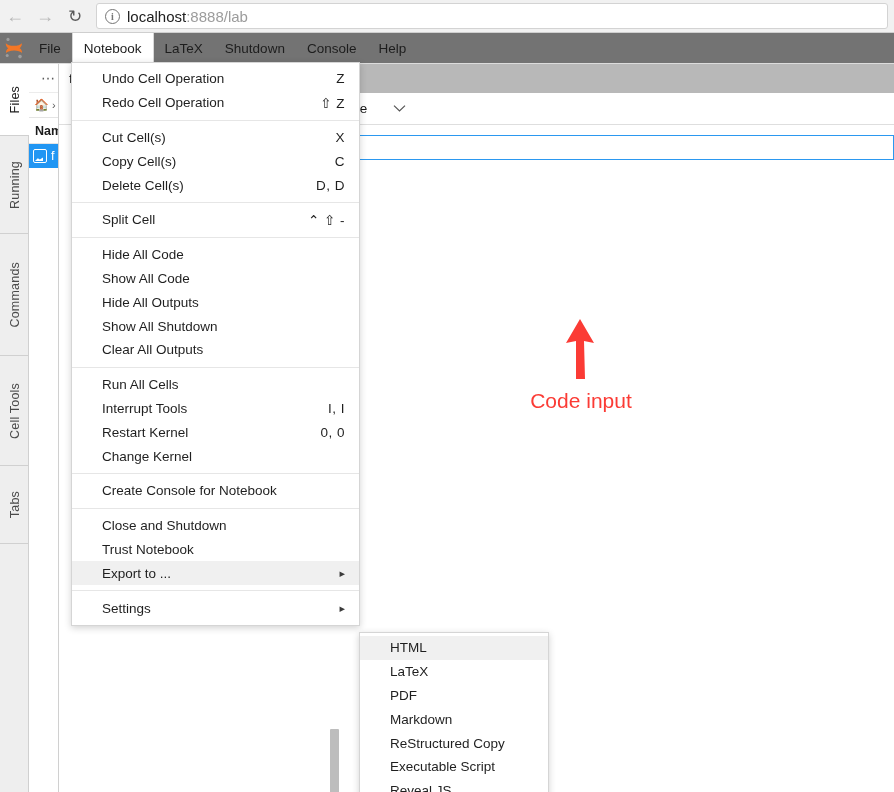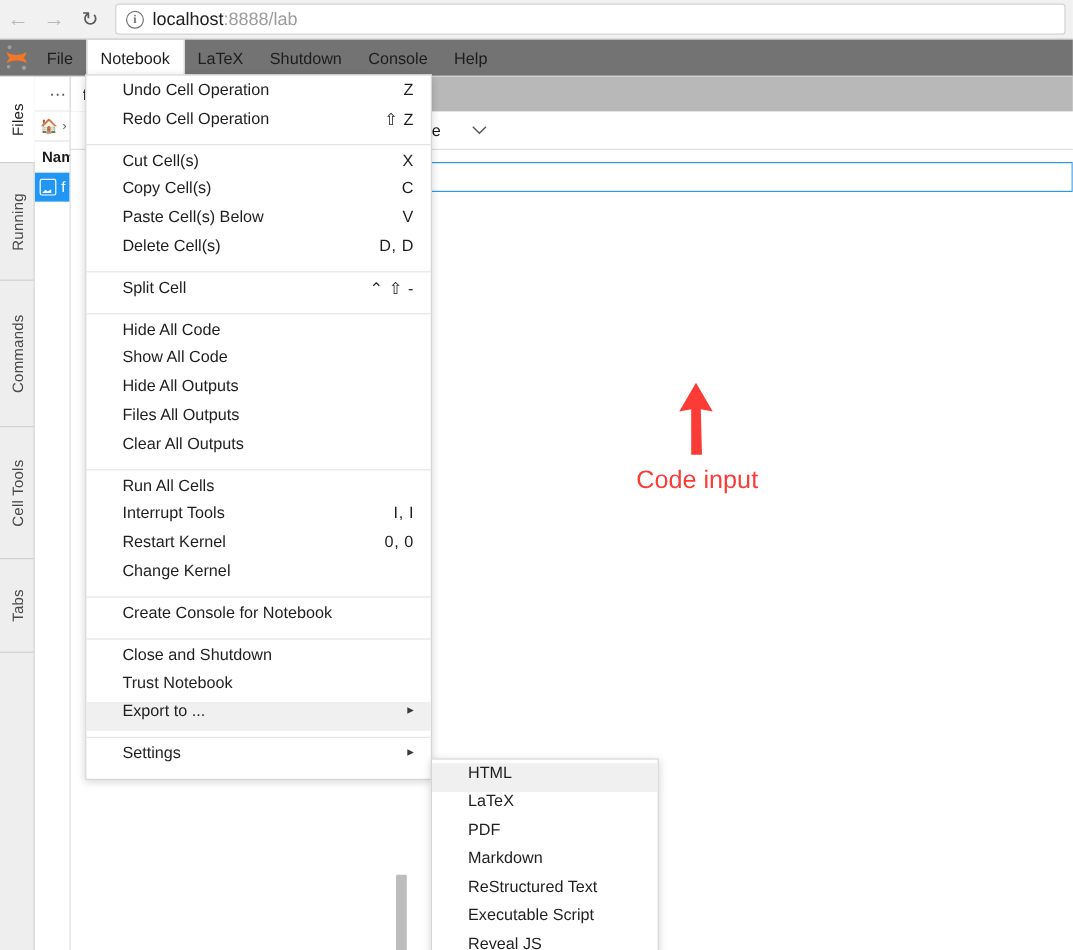--- a/index.html
+++ b/index.html
@@ -229,21 +229,21 @@
     position: absolute; left: 71px; top: 29px;
     width: 289px;
     background: #ffffff;
     border: 1px solid #d5d5d5;
     box-shadow: 0 2px 7px rgba(0,0,0,0.18);
     z-index: 40;
     padding: 4px 0 5px 0;
   }
   .mi {
     height: 23.8px;
-    display: flex; 
+    display: flex; align-items: center;
     padding: 0 14px 0 30px;
     font-size: 13.5px; color: #1f1f1f;
     white-space: nowrap;
   }
   .mi.highlight { background: #f0f0f0; }
   .mi-label { flex: 1; }
   .mi-short {
     color: #1f1f1f; font-size: 13.5px;
     letter-spacing: 0.5px; padding-left: 14px;
   }
@@ -416,44 +416,40 @@
       <div class="sep"></div>
       <div class="mi">
         <div class="mi-label">Cut Cell(s)</div>
         <div class="mi-short">X</div>
       </div>
       <div class="mi">
         <div class="mi-label">Copy Cell(s)</div>
         <div class="mi-short">C</div>
       </div>
       <div class="mi">
-        <div class="mi-label">Paste Cell(s) Below</div>
-        <div class="mi-short">V</div>
-      </div>
-      <div class="mi">
         <div class="mi-label">Delete Cell(s)</div>
         <div class="mi-short">D, D</div>
       </div>
       <div class="sep"></div>
       <div class="mi">
         <div class="mi-label">Split Cell</div>
         <div class="mi-short">⌃ ⇧ -</div>
       </div>
       <div class="sep"></div>
       <div class="mi">
         <div class="mi-label">Hide All Code</div>
       </div>
       <div class="mi">
         <div class="mi-label">Show All Code</div>
       </div>
       <div class="mi">
         <div class="mi-label">Hide All Outputs</div>
       </div>
       <div class="mi">
-        <div class="mi-label">Files All Outputs</div>
+        <div class="mi-label">Show All Shutdown</div>
       </div>
       <div class="mi">
         <div class="mi-label">Clear All Outputs</div>
       </div>
       <div class="sep"></div>
       <div class="mi">
         <div class="mi-label">Run All Cells</div>
       </div>
       <div class="mi">
         <div class="mi-label">Interrupt Tools</div>
@@ -495,21 +491,21 @@
       <div class="mi">
         <div class="mi-label">LaTeX</div>
       </div>
       <div class="mi">
         <div class="mi-label">PDF</div>
       </div>
       <div class="mi">
         <div class="mi-label">Markdown</div>
       </div>
       <div class="mi">
-        <div class="mi-label">ReStructured Text</div>
+        <div class="mi-label">ReStructured Copy</div>
       </div>
       <div class="mi">
         <div class="mi-label">Executable Script</div>
       </div>
       <div class="mi">
         <div class="mi-label">Reveal JS</div>
       </div>
     </div>
 </div>
 

